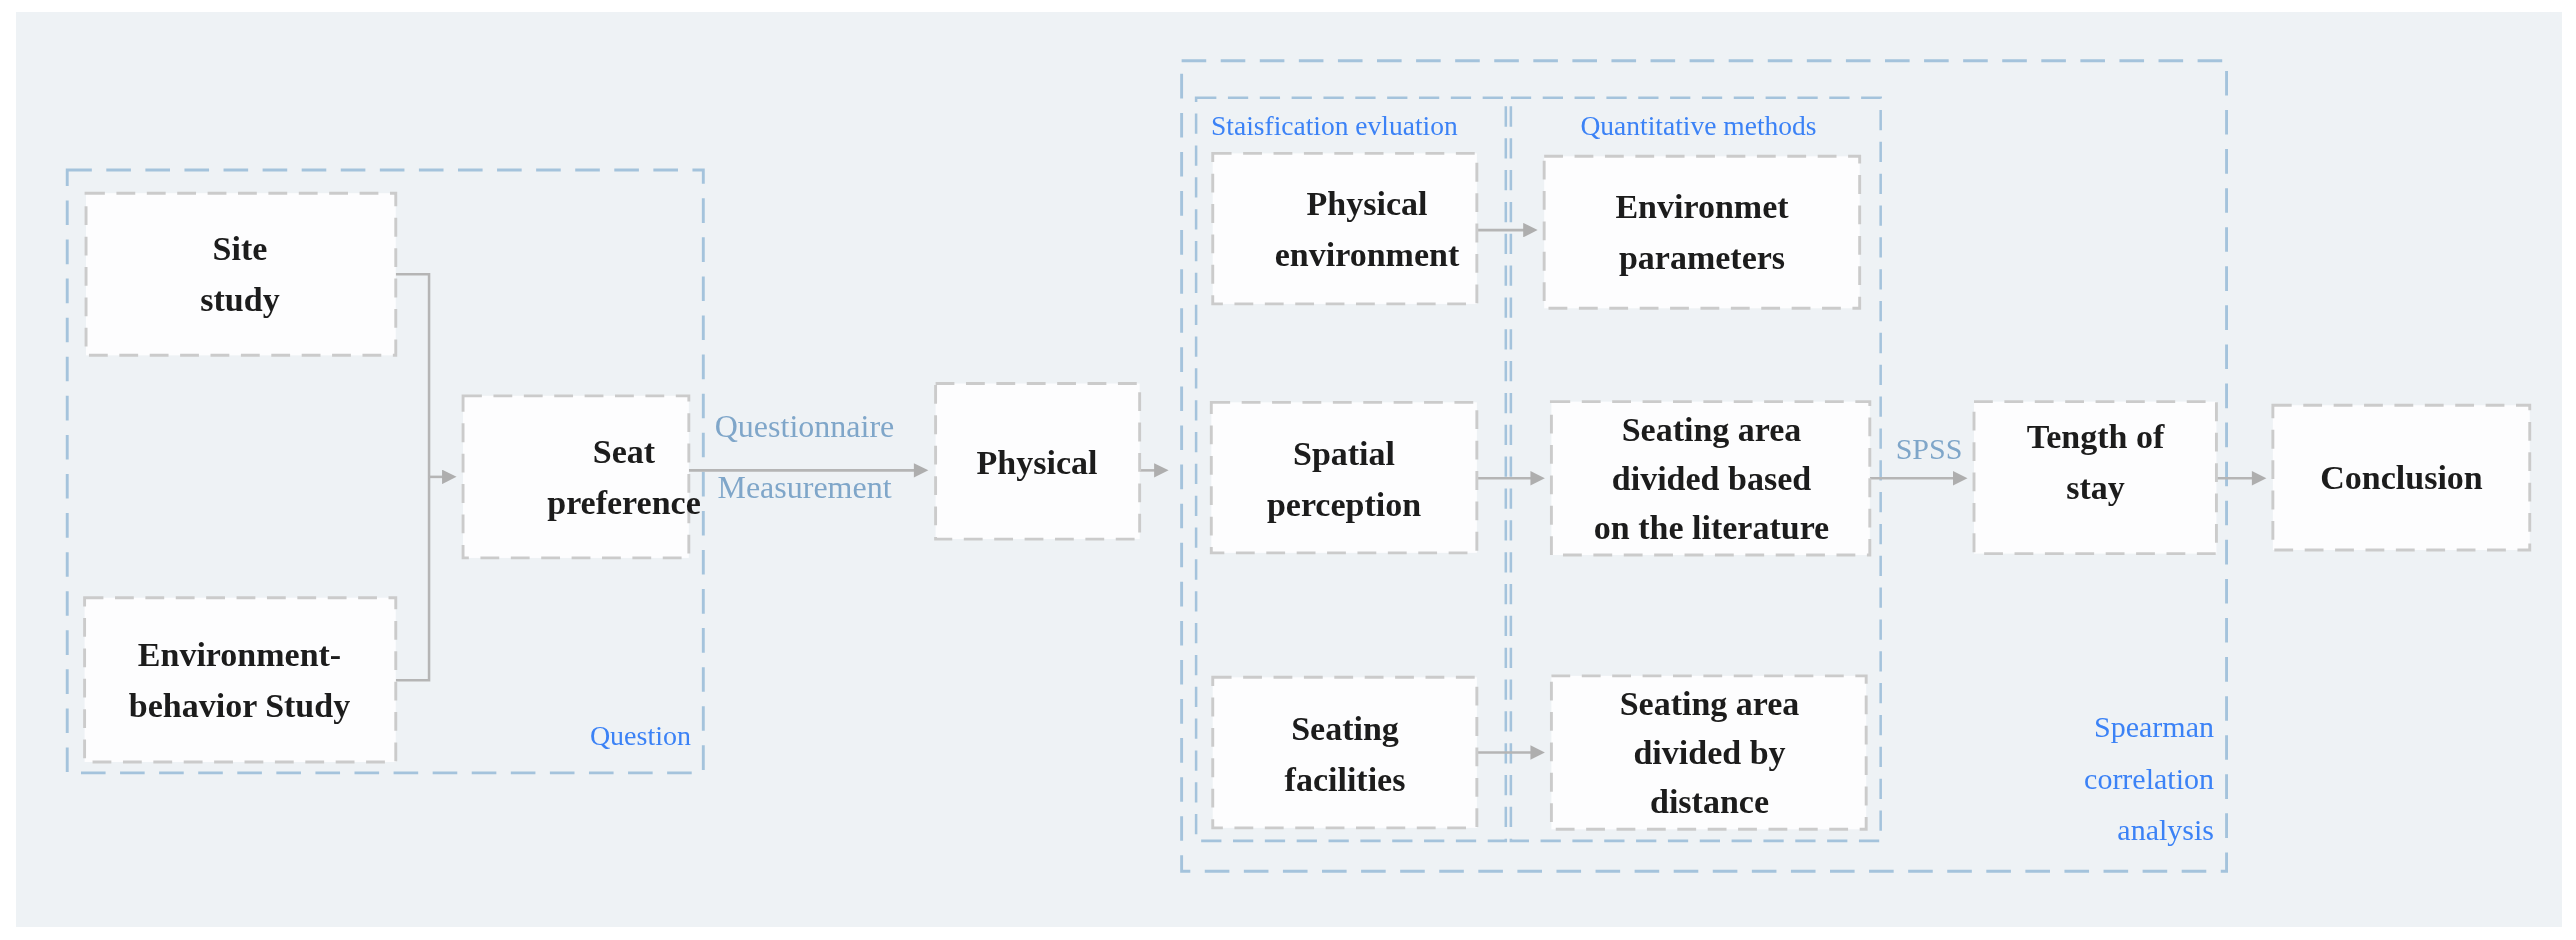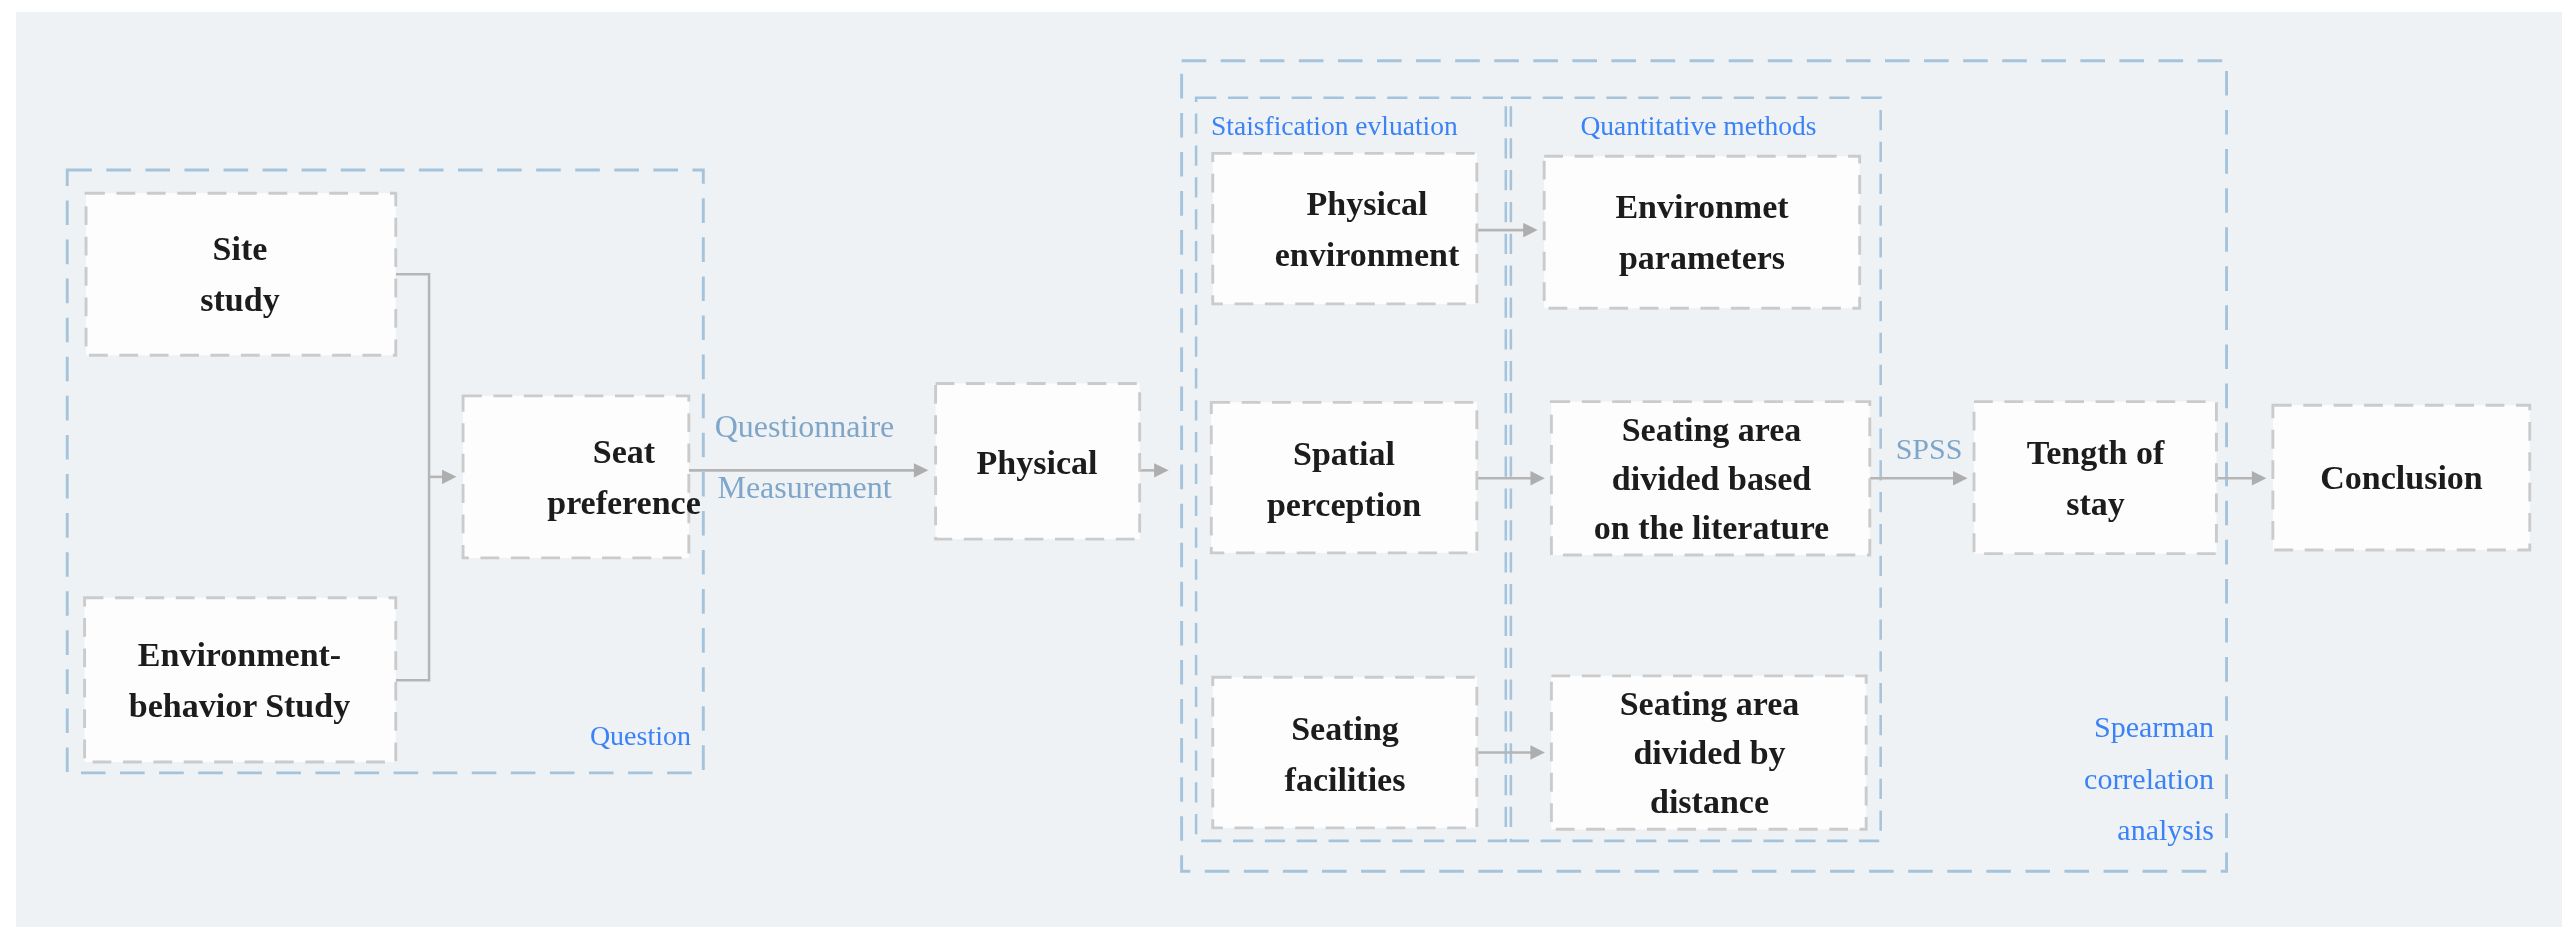--- a/index.html
+++ b/index.html
@@ -85,21 +85,21 @@
 <div class="lbl" style="left:1211px;top:403px;width:266px;height:151px;">Spatial
 perception</div>
 <div class="lbl" style="left:1552px;top:402px;width:319px;height:153px;line-height:1.45;">Seating area
 divided based
 on the literature</div>
 <div class="lbl" style="left:1213px;top:678px;width:264px;height:151px;">Seating
 facilities</div>
 <div class="lbl" style="left:1552px;top:676px;width:315px;height:153px;line-height:1.45;">Seating area
 divided by
 distance</div>
-<div class="lbl" style="left:1974px;top:402px;width:243px;height:152px;font-family:Liberation Serif, serif;">Tength of
+<div class="lbl" style="left:1974px;top:386px;width:243px;height:152px;font-family:Liberation Serif, serif;">Tength of
 stay</div>
 <div class="lbl" style="left:2273px;top:405px;width:257px;height:145px;">Conclusion</div>
 
 <div class="group-lbl" style="left:463px;top:720px;width:228px;font-size:28px;text-align:right;">Question</div>
 <div class="group-lbl" style="left:1211px;top:110px;width:290px;font-size:27.5px;text-align:left;">Staisfication evluation</div>
 <div class="group-lbl" style="left:1539px;top:110px;width:319px;font-size:27.5px;text-align:center;">Quantitative methods</div>
 <div class="group-lbl" style="left:1952px;top:701px;width:262px;font-size:30px;line-height:1.72;text-align:right;">Spearman
 correlation
 analysis</div>
 

